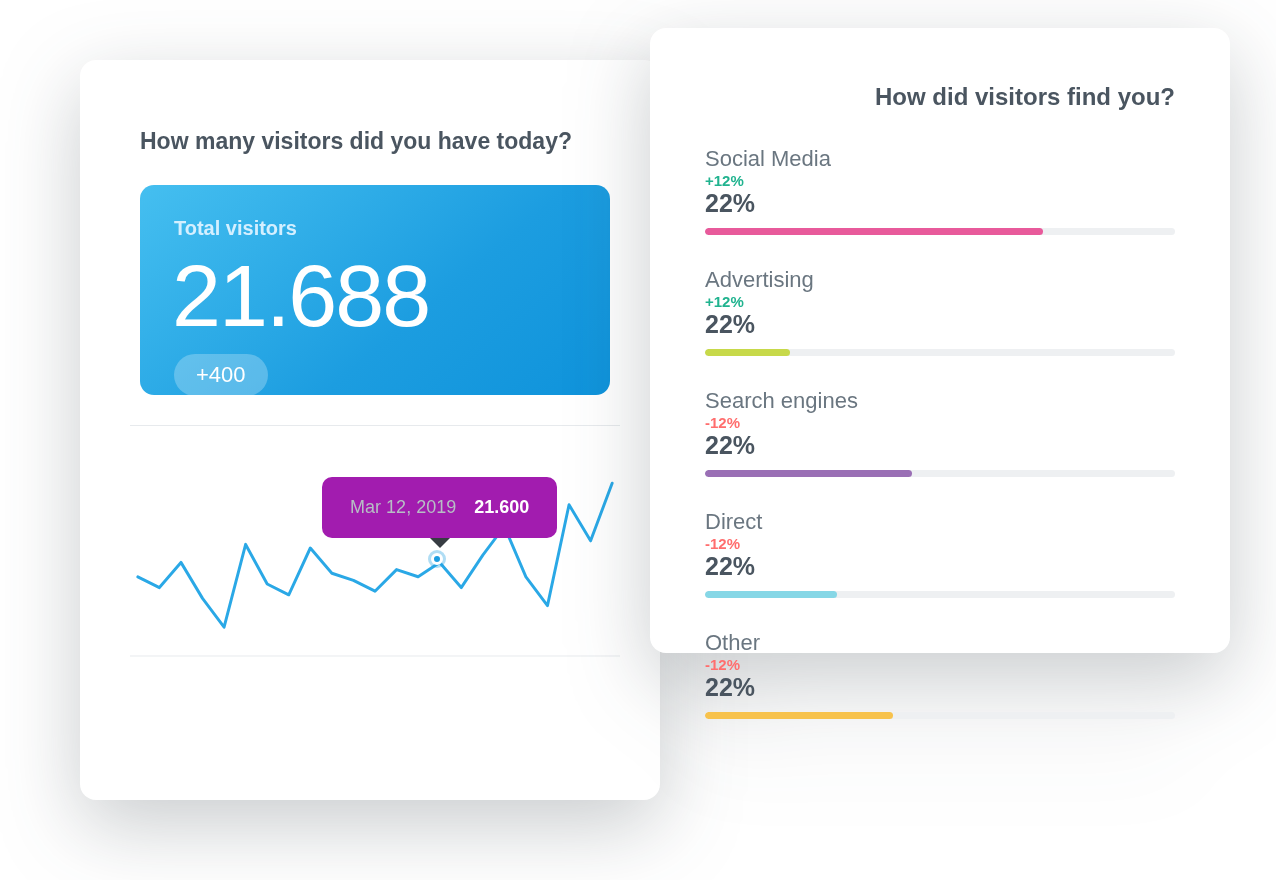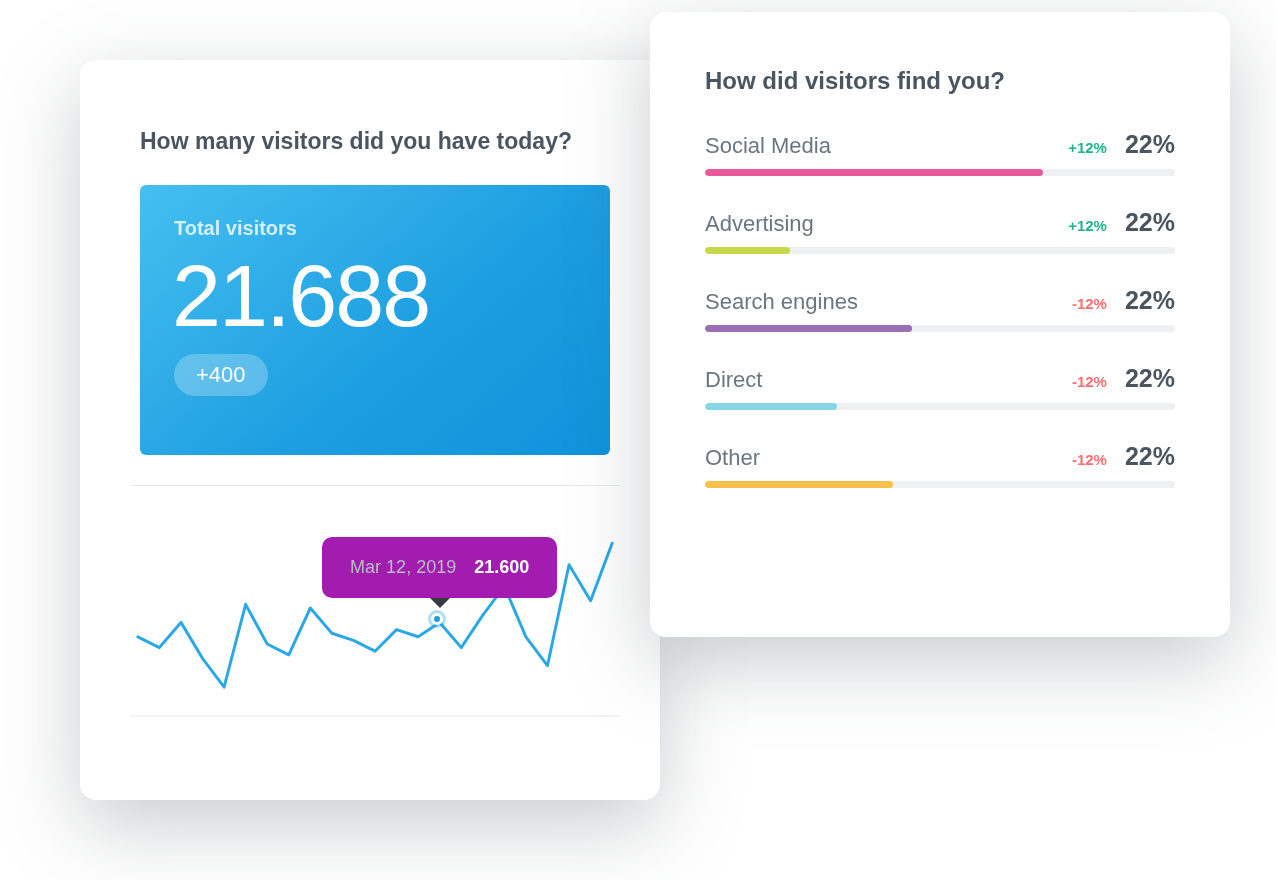--- a/index.html
+++ b/index.html
@@ -16,21 +16,21 @@
   .card-left{
     position:absolute;left:80px;top:60px;width:580px;height:740px;
     background:#fff;border-radius:16px;
     filter:drop-shadow(0 25px 40px rgba(40,50,60,.25));
     padding:55px 50px 30px 60px;
   }
   .card-left h2{
     margin:13px 0 30px 0;font-size:23px;font-weight:700;color:var(--text-dark);
   }
   .stat-tile{
-    width:100%;height:270px;border-radius:6px;padding:32px 34px 26px 34px;
+    width:100%;height:210px;border-radius:14px;padding:32px 34px 26px 34px;
     background:linear-gradient(140deg,#45bff0 0%,#1c9de0 60%,#0f93db 100%);
     color:#fff;
     margin-top:20px;
   }
   .stat-tile .label{font-size:20px;font-weight:600;color:#d4efff;}
   .stat-tile .big{font-size:88px;line-height:1.05;font-weight:400;margin:10px 0 12px -2px;letter-spacing:-2px;}
   .stat-tile .pill{display:inline-block;background:rgba(255,255,255,.25);border-radius:22px;padding:8px 22px;font-size:22px;font-weight:400;}
   .divider{height:1px;background:#e7eaed;margin:30px -10px 0 -10px;}
 
   .spark-wrap{position:relative;margin:30px -10px 0 -10px;height:230px;}
@@ -42,28 +42,29 @@
   .tooltip .muted{color:#b7bec5;margin-right:18px;}
   .tooltip .val{font-weight:700;}
   .tooltip::after{
     content:"";position:absolute;left:50%;bottom:-10px;transform:translateX(-50%);
     border:10px solid transparent;border-top-color:#373c42;border-bottom:none;
   }
   .dot{position:absolute;width:12px;height:12px;border-radius:50%;background:#1c9de0;border:3px solid #fff;box-shadow:0 0 0 3px rgba(28,157,224,.35);left:0;top:0;}
 
   
   .card-right{
-    position:absolute;left:650px;top:12px;width:580px;height:625px;
+    position:absolute;left:650px;top:28px;width:580px;height:625px;
     background:#fff;border-radius:16px;
     filter:drop-shadow(0 25px 40px rgba(40,50,60,.25));
     padding:55px 55px 30px 55px;
+    text-align:right;
   }
   .card-right h2{margin:0 0 35px 0;font-size:24px;font-weight:700;color:var(--text-dark);}
   .row{margin-bottom:32px;}
-  .row-top{display:flex;align-items:baseline;}
+  .row-top{display:flex;align-items:baseline;flex-direction:column;}
   .row-name{flex:1;font-size:22px;color:var(--text-mid);}
   .row-delta{font-size:15px;font-weight:700;margin-right:18px;}
   .row-delta.up{color:var(--green);}
   .row-delta.down{color:var(--red);}
   .row-pct{font-size:25px;font-weight:700;color:var(--text-dark);}
   .bar-track{margin-top:10px;height:7px;border-radius:4px;background:#eef0f2;position:relative;overflow:hidden;}
   .bar-fill{height:100%;border-radius:4px;}
 </style>
 </head>
 <body>

